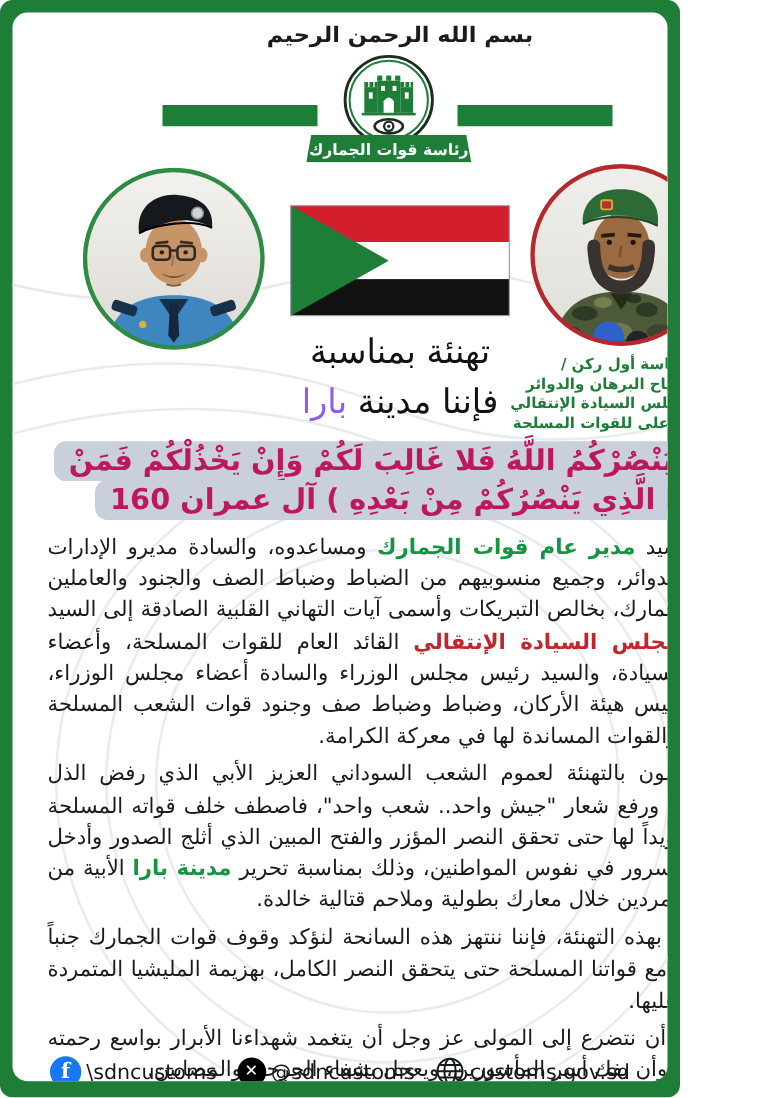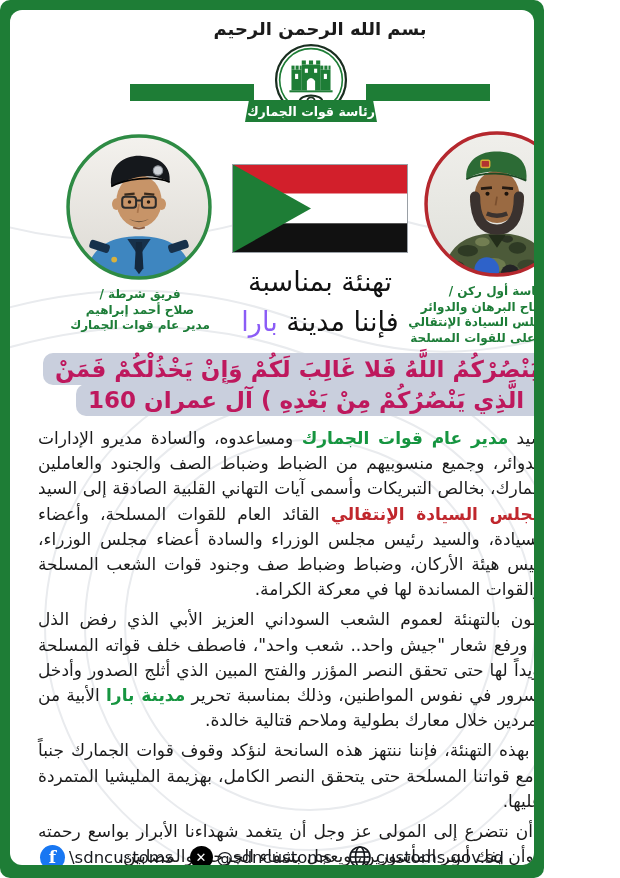--- a/index.html
+++ b/index.html
@@ -20,21 +20,21 @@
     position:absolute;top:8px;left:160px;width:300px;text-align:center;
     font-size:18px;font-weight:700;color:#1b1b1b;transform:scaleY(.95);
   }
 
   .hbar{position:absolute;top:74px;height:17px;width:124px;background:#1e7d36;}
   .hbar.left{left:120px;}
   .hbar.right{left:356px;}
   .logo-wrap{position:absolute;left:264px;top:33px;width:74px;height:74px;}
 
   .org-banner{
-    position:absolute;top:90px;left:235px;width:132px;height:22px;
+    position:absolute;top:98px;left:235px;width:132px;height:22px;
     background:#1e7d36;color:#fff;font-size:12.5px;font-weight:700;
     display:flex;align-items:center;justify-content:center;direction:rtl;
     clip-path:polygon(3% 0,97% 0,100% 100%,0 100%);
   }
 
   .photo{position:absolute;width:146px;height:146px;border-radius:50%;background:#fff;}
   .photo.left{left:56px;top:124px;}
   .photo.right{left:414px;top:121px;}
   .photo svg{display:block;width:100%;height:100%;}
 
@@ -229,25 +229,20 @@
             <rect x="39" y="20" width="6" height="5" rx="1" fill="#b23330" stroke="#d4af37" stroke-width="1"></rect>
             <circle cx="43" cy="95" r="8.5" fill="#2e62c9"></circle>
             <rect x="40" y="101" width="6" height="9" fill="#1d2d4f"></rect>
             <circle cx="59" cy="98" r="6.5" fill="#242426"></circle>
             <rect x="56.5" y="103" width="5" height="8" fill="#111"></rect>
           </g>
           <circle cx="50" cy="50" r="48.6" fill="none" stroke="#b5282e" stroke-width="2.4"></circle>
         </svg>
       </div>
 
-      <div class="caption left">
-        <span>فريق شرطة /</span>
-        <span>صلاح أحمد إبراهيم</span>
-        <span>مدير عام قوات الجمارك</span>
-      </div>
       <div class="caption right">
         <span>رئاسة أول ركن /</span>
         <span>عبدالفتاح البرهان والدوائر</span>
         <span>رئيس مجلس السيادة الإنتقالي</span>
         <span>القائد الأعلى للقوات المسلحة</span>
       </div>
 
       <div class="flag">
         <svg viewBox="0 0 176 89">
           <rect x="0" y="0" width="176" height="29.7" fill="#d21f2b"></rect>

